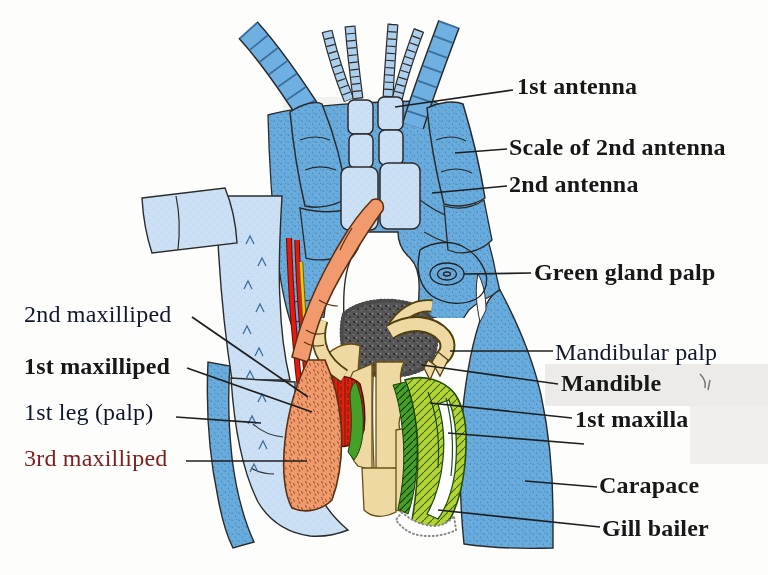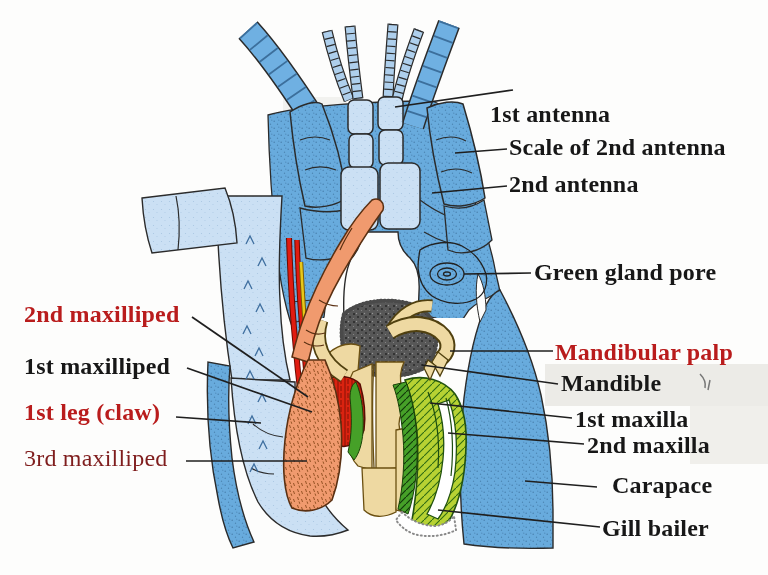--- a/index.html
+++ b/index.html
@@ -2,21 +2,21 @@
 <html><head>
 <meta charset="utf-8">
 <style>
   html,body{margin:0;padding:0;background:#fff;}
   #stage{position:relative;width:768px;height:575px;background:#fdfdfc;overflow:hidden;
          font-family:"Liberation Serif",serif;}
   #art{position:absolute;left:0;top:0;}
   .lbl{position:absolute;font-size:24px;line-height:1.0;color:#171717;white-space:nowrap;
        letter-spacing:.2px;}
   .b{font-weight:bold;}
-  .g{color:#b91c1c;font-weight:bold;}
+  .g{color:#0f172a;font-weight:normal;}
   .g2{color:#7f1d1d;font-weight:normal;}
 </style>
 </head>
 <body>
 
 <div id="stage">
 
 <svg id="art" width="768" height="575" viewBox="0 0 768 575">
   <defs>
     <pattern id="midSp" width="7" height="7" patternUnits="userSpaceOnUse">
@@ -242,28 +242,27 @@
     <line x1="600" y1="527" x2="438" y2="510"></line>
     <line x1="192" y1="317" x2="308" y2="397"></line>
     <line x1="187" y1="368" x2="312" y2="412"></line>
     <line x1="176" y1="417" x2="261" y2="423"></line>
     <line x1="186" y1="461" x2="307" y2="461"></line>
   </g>
 
   <path d="M700,374 C704,378 706,383 705,388 M710,380 L708,390" fill="none" stroke="#777" stroke-width="1.5"></path>
 </svg>
 
-<div class="lbl b" style="left:490px;top:74px;margin-top:28px;">1st antenna</div>
+<div class="lbl b" style="left:517px;top:74px;">1st antenna</div>
 <div class="lbl b" style="left:509px;top:135px;text-align:right;">Scale of 2nd antenna</div>
 <div class="lbl b" style="left:509px;top:172px;text-align:right;">2nd antenna</div>
-<div class="lbl b" style="left:534px;top:260px;">Green gland pore</div>
+<div class="lbl b" style="left:534px;top:260px;">Green gland palp</div>
 <div class="lbl g" style="left:555px;top:340px;">Mandibular palp</div>
 <div class="lbl b" style="left:561px;top:371px;">Mandible</div>
 <div class="lbl b" style="left:575px;top:407px;text-align:right;">1st maxilla</div>
-<div class="lbl b" style="left:587px;top:433px;">2nd maxilla</div>
-<div class="lbl b" style="left:599px;top:473px;margin-left:13px;">Carapace</div>
+<div class="lbl b" style="left:599px;top:473px;">Carapace</div>
 <div class="lbl b" style="left:602px;top:516px;">Gill bailer</div>
 <div class="lbl g" style="left:24px;top:302px;">2nd maxilliped</div>
 <div class="lbl b" style="left:24px;top:354px;font-family:Liberation Serif, serif;">1st maxilliped</div>
-<div class="lbl g" style="left:24px;top:400px;">1st leg (claw)</div>
+<div class="lbl g" style="left:24px;top:400px;">1st leg (palp)</div>
 <div class="lbl g2" style="left:24px;top:446px;">3rd maxilliped</div>
 
 </div>
 
 </body></html>

